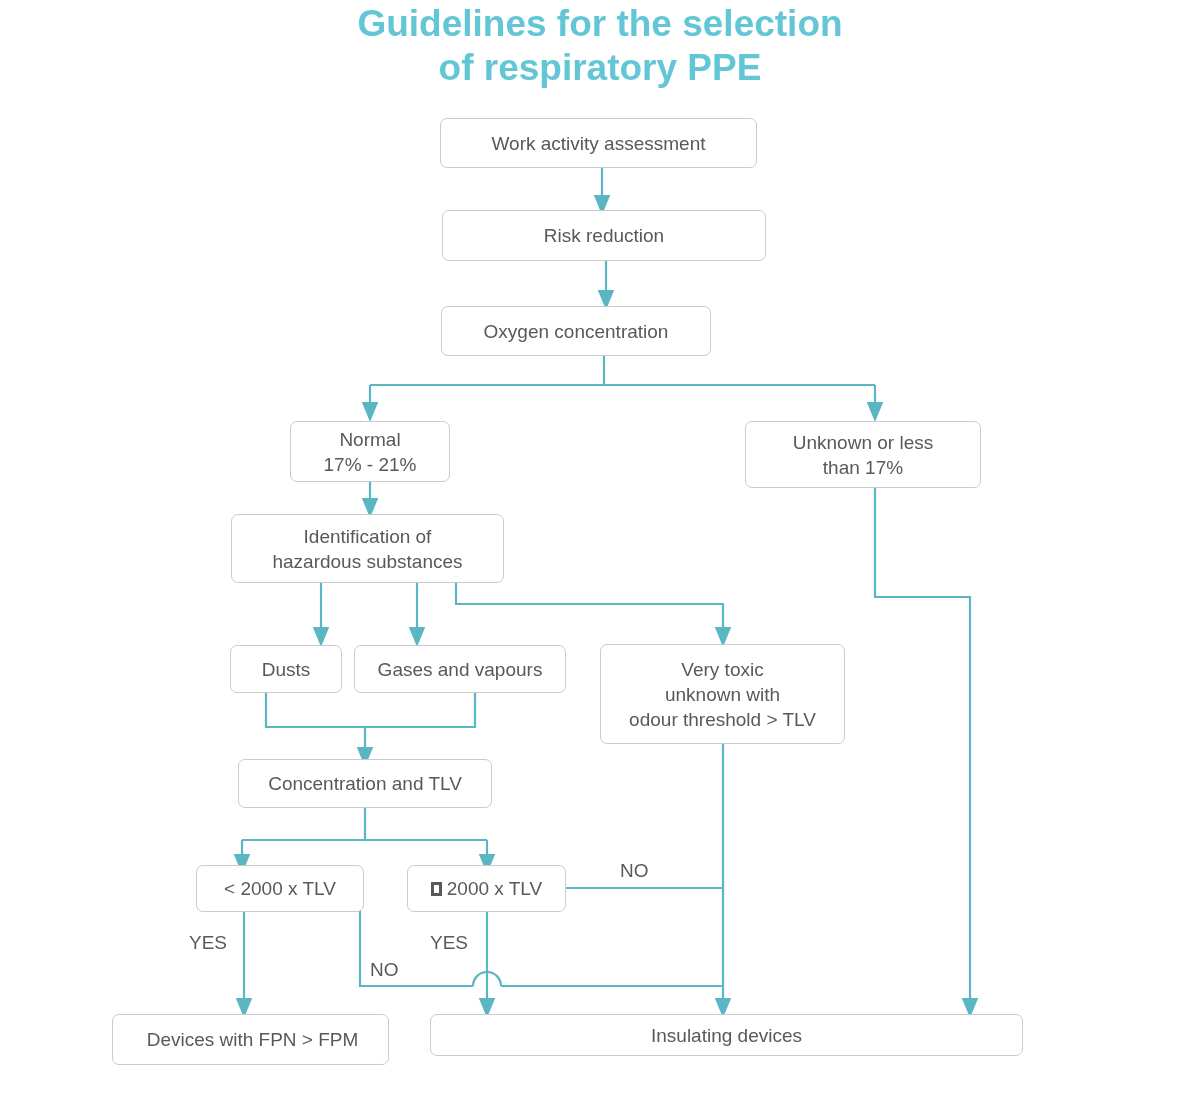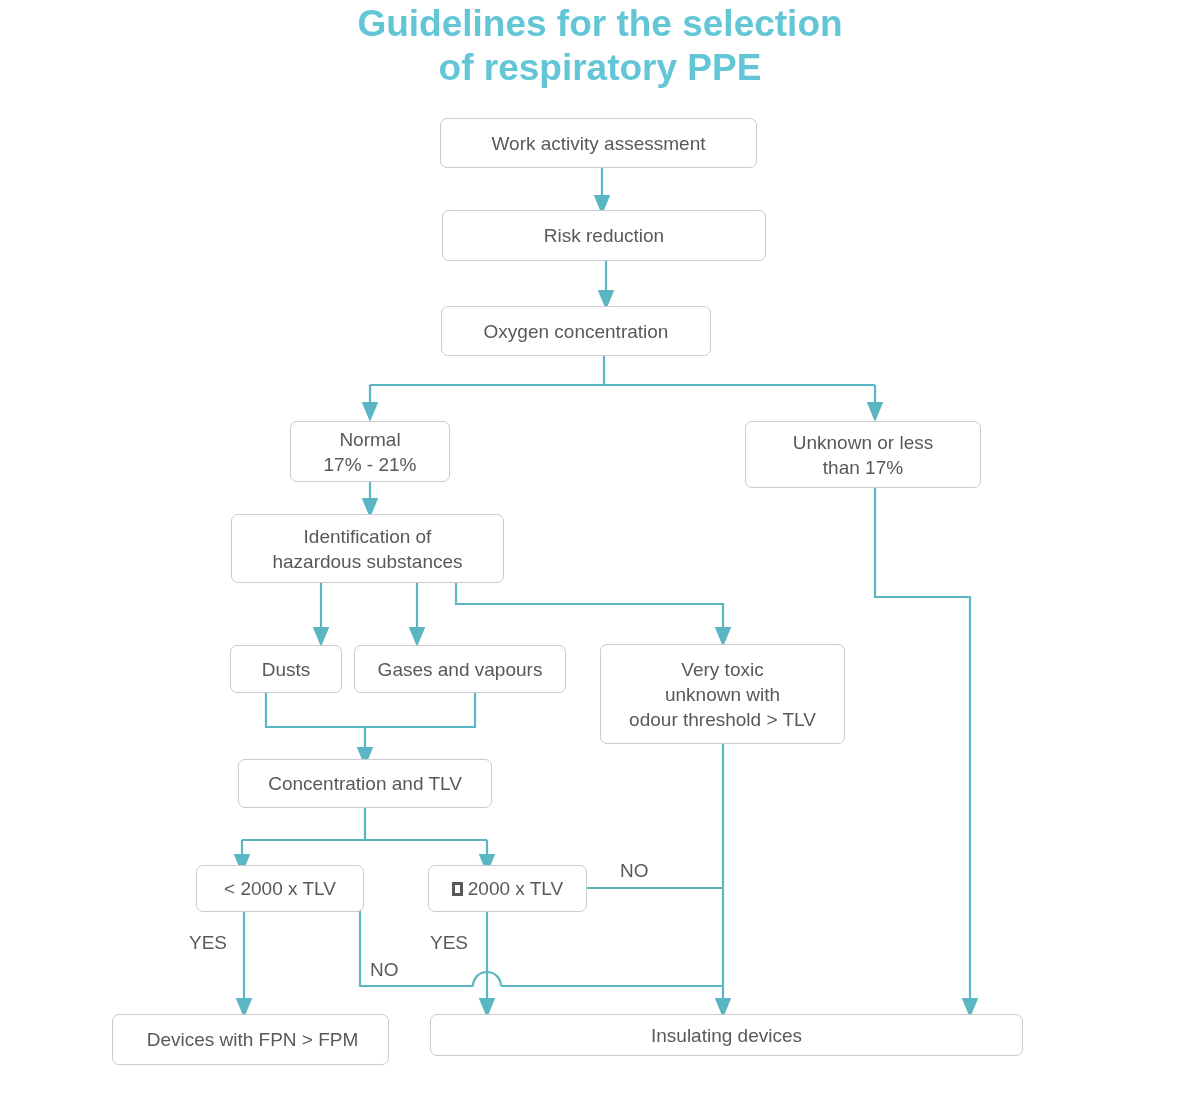--- a/index.html
+++ b/index.html
@@ -172,21 +172,21 @@
   </div>
 
   <div class="node" style="left:238px;top:759px;width:254px;height:49px;">
     <span>Concentration and TLV</span>
   </div>
 
   <div class="node" style="left:160px;top:865px;width:168px;height:47px;margin-left:36px;">
     <span>&lt; 2000 x TLV</span>
   </div>
 
-  <div class="node" style="left:407px;top:865px;width:159px;height:47px;margin-left:21px;">
+  <div class="node" style="left:407px;top:865px;width:159px;height:47px;">
     <span class="tofu"></span>
     <span>2000 x TLV</span>
   </div>
 
   <div class="node" style="left:112px;top:1014px;width:277px;height:51px;padding-left:12px;">
     <span>Devices with FPN &gt; FPM</span>
   </div>
 
   <div class="node" style="left:430px;top:1014px;width:593px;height:42px;">
     <span>Insulating devices</span>

